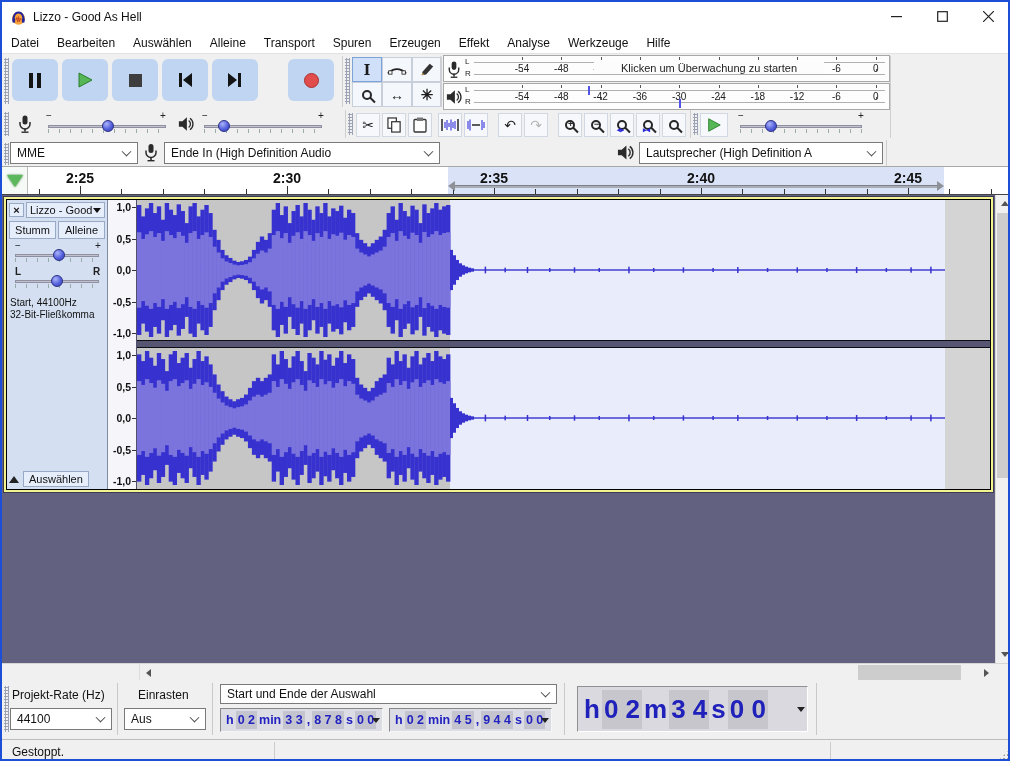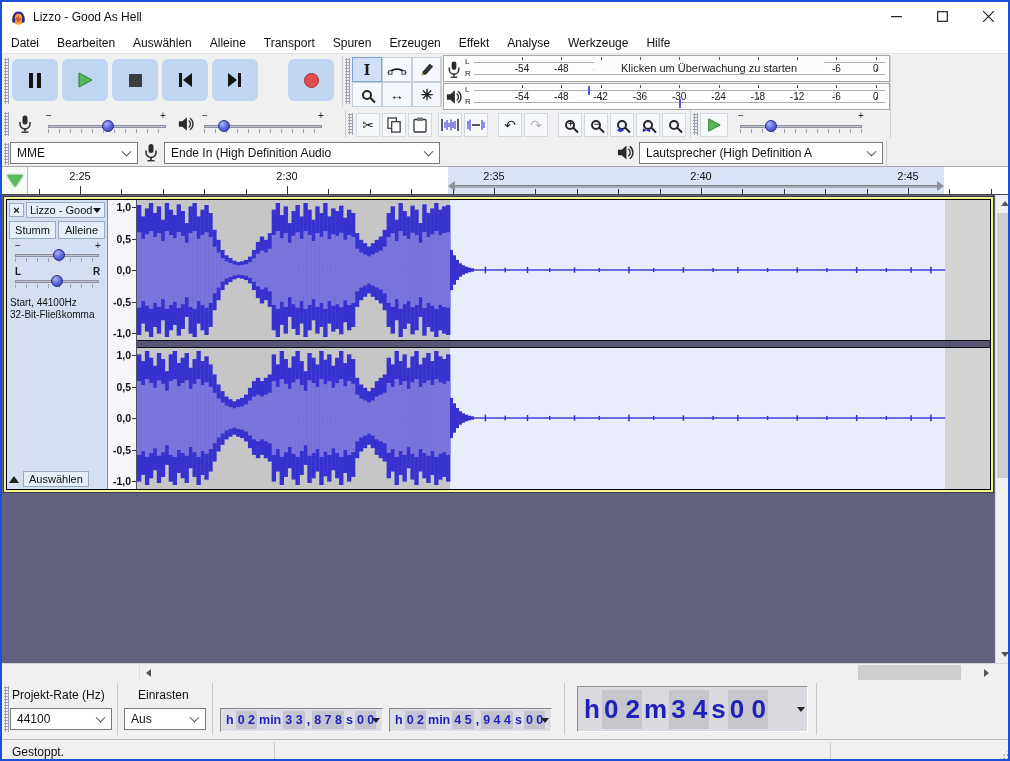--- a/index.html
+++ b/index.html
@@ -46,21 +46,21 @@
   .mag::after{content:"";position:absolute;width:7px;height:2px;background:#272727;right:-6px;bottom:-3px;transform:rotate(45deg);}
   .magchar{position:absolute;left:1px;top:-3px;font-size:9px;font-weight:bold;color:#272727;}
   .magsub{position:absolute;font-size:7px;color:#2727d8;left:-2px;bottom:-6px;font-weight:bold;}
   
   .dd{position:absolute;background:#fff;border:1px solid #7a7a7a;font-size:12px;color:#111;display:flex;align-items:center;padding-left:6px;height:22px;}
   .chev{position:absolute;right:7px;top:50%;width:7px;height:7px;border-right:1.6px solid #4e4e4e;border-bottom:1.6px solid #4e4e4e;transform:translateY(-70%) rotate(45deg);}
   
   #timeline{left:0;top:165px;width:1010px;height:28px;background:#fff;border-bottom:1px solid #444;}
   #pinbox{position:absolute;left:0;top:0;width:26px;height:27px;border-right:1px solid #bbb;background:#f6faf6;display:flex;align-items:center;justify-content:center;}
   .tri-down-green{width:0;height:0;border-left:8px solid transparent;border-right:8px solid transparent;border-top:12px solid #5cb85c;filter:drop-shadow(0 0 1px #2f7d2f);}
-  .tl-label{position:absolute;top:3px;font-size:11px;font-weight:normal;color:#111;transform:translateX(-50%);}
+  .tl-label{position:absolute;top:3px;font-size:14px;font-weight:bold;color:#111;transform:translateX(-50%);}
   .tl-tick{position:absolute;bottom:0;width:1px;background:#333;}
   #tl-sel{position:absolute;top:0;height:27px;background:#d9e2f6;}
   #qpbar{position:absolute;top:18px;height:3px;background:#a9adb5;border-top:1px solid #7e8288;}
   .qparrow{position:absolute;top:14px;width:0;height:0;border-top:5px solid transparent;border-bottom:5px solid transparent;}
   
   #main{left:0;top:193px;width:1010px;height:468px;background:#626280;}
   #track{position:absolute;left:2px;top:2px;width:989px;height:295px;border:2px solid #f3f38f;box-shadow:inset 0 0 0 1px #000,0 0 0 1px #3a3a52;background:#d4e0f2;display:flex;}
   #panel{position:relative;width:101px;margin:1px 0 1px 1px;background:#d4e0f2;border-right:1px solid #7f8ba0;}
   .pbtn{background:#e7eefb;border:1px solid #97a9c4;font-size:11px;color:#111;display:flex;align-items:center;justify-content:center;}
   #vruler{position:relative;width:29px;margin:1px 0;background:#f5f5fa;border-right:1px solid #50506a;}
@@ -948,20 +948,24 @@
         <span>44100</span>
         <i class="chev"></i>
       </div>
     <div class="sbsep" style="left:115px"></div>
     <span class="sb-label" style="left:136px;top:8px">Einrasten</span>
     <div class="dd" style="left:122px;top:28px;width:82px">
         <span>Aus</span>
         <i class="chev"></i>
       </div>
     <div class="sbsep" style="left:210px"></div>
+    <div class="dd" style="left:218px;top:4px;width:337px;height:20px">
+        <span>Start und Ende der Auswahl</span>
+        <i class="chev"></i>
+      </div>
     <div class="tfield" style="left:218px;top:28px;width:163px" id="field-start">
         <span class="seg u">h</span>
         <span class="seg d">0 2</span>
         <span class="seg u">min</span>
         <span class="seg d">3 3</span>
         <span class="seg u">,</span>
         <span class="seg d">8 7 8</span>
         <span class="seg u">s</span>
         <div class="fieldchev"></div>
         <span class="seg d">0 0</span>

